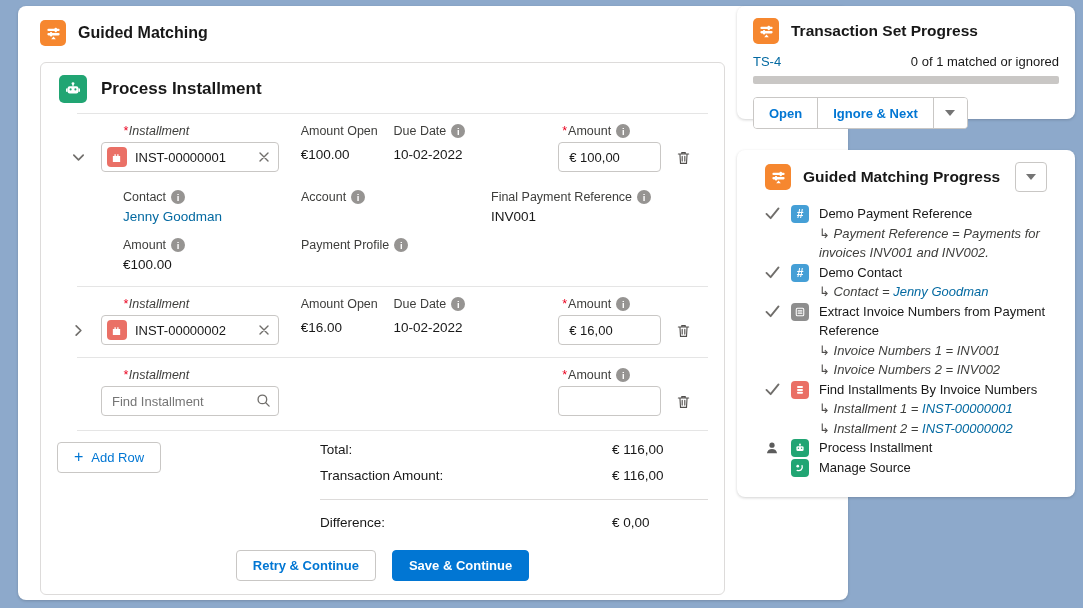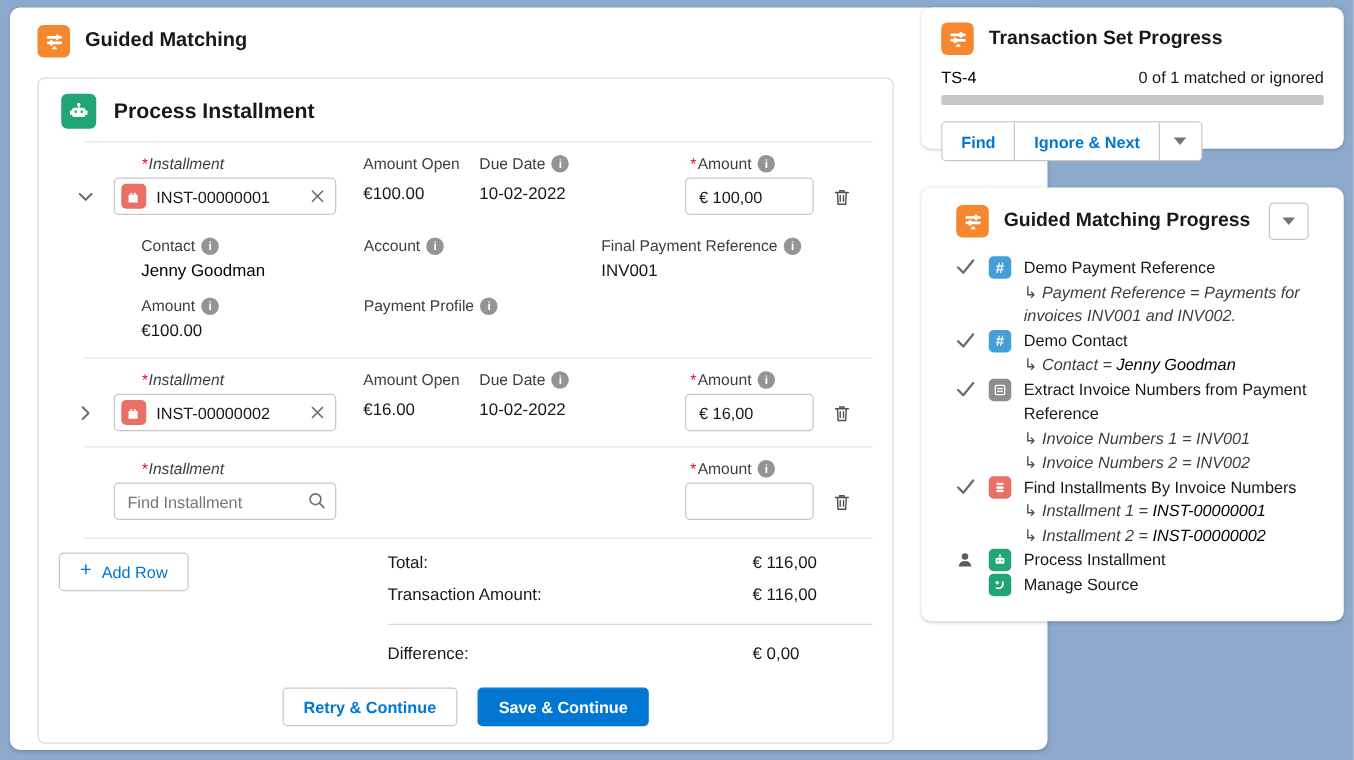--- a/index.html
+++ b/index.html
@@ -10,21 +10,21 @@
     position: relative;
     color: #181818;
     font-size: 13px;
   }
   .card {
     position: absolute;
     background: #fff;
     border-radius: 8px;
     box-shadow: 0 1px 3px rgba(0,0,0,.18);
   }
-  .main-card { left:8px; top:6px; width:830px; height:594px; }
+  .main-card { left:18px; top:6px; width:830px; height:594px; }
   .tsp-card  { left:737px; top:6px; width:338px; height:113px; padding:12px 16px; }
   .gmp-card  { left:737px; top:150px; width:338px; height:347px; padding:12px 28px; }
 
   .hdr { display:flex; align-items:center; gap:12px; }
   .main-card > .hdr { padding:14px 16px 10px 22px; }
   .hdr-title { font-size:16px; font-weight:bold; color:#181818; }
 
   .sq-icon {
     border-radius:5px; flex:none;
     display:flex; align-items:center; justify-content:center;
@@ -84,21 +84,21 @@
   .info {
     width:14px; height:14px; border-radius:50%; background:#969492; color:#fff;
     font-size:9.5px; font-weight:bold; display:inline-flex; align-items:center;
     justify-content:center; flex:none; font-style:normal;
   }
 
   .details { padding:14px 16px 0 82px; }
   .dgrid { display:flex; margin-bottom:12px; }
   .d-c1 { width:178px; } .d-c2 { width:190px; } .d-c3 { flex:1; }
   .dval { font-size:13.5px; margin-top:5px; min-height:17px; }
-  .link { color:#000000; text-decoration:none; cursor:pointer; }
+  .link { color:#0369a1; text-decoration:none; cursor:pointer; }
 
   .totals-sec { display:flex; justify-content:space-between; align-items:flex-start; padding:11px 16px 0; }
   .btn {
     font-family:"Liberation Sans",sans-serif; font-size:13px; cursor:pointer;
     border-radius:4px; height:31px; display:inline-flex; align-items:center;
     justify-content:center; padding:0 16px; background:#fff;
     border:1px solid #c9c7c5; color:#0176d3;
   }
   .btn-primary { background:#0176d3; border-color:#0176d3; color:#fff; font-weight:bold; }
   .btn-outline { font-weight:bold; }
@@ -435,21 +435,21 @@
     <span class="hdr-title" style="font-size:15.5px">Transaction Set Progress</span>
   </div>
   <div class="tsp-row">
     <a class="link tsp-link">TS-4</a>
     <span class="tsp-status">0 of 1 matched or ignored</span>
   </div>
   <div class="pbar">
       <div class="pbar-fill"></div>
     </div>
   <div class="btn-group">
-    <button class="seg">Find</button>
+    <button class="seg">Open</button>
     <button class="seg">Ignore &amp; Next</button>
     <button class="seg seg-arrow">
         <span class="tri-down"></span>
       </button>
   </div>
 </aside>
 
 <aside class="card gmp-card">
   <div class="gmp-hdr">
     <div class="gmp-hdr-left">

